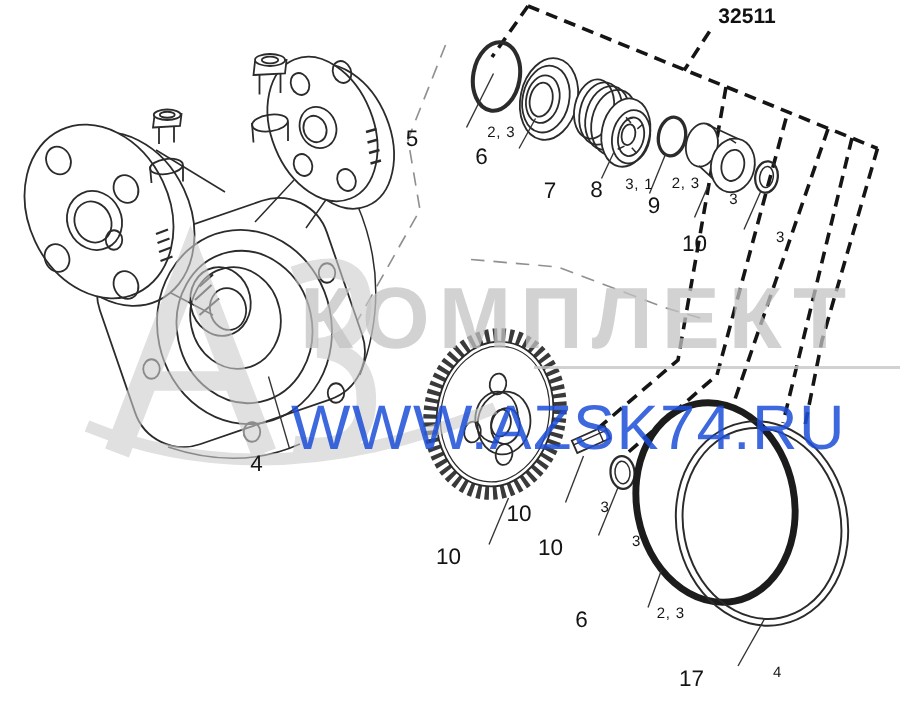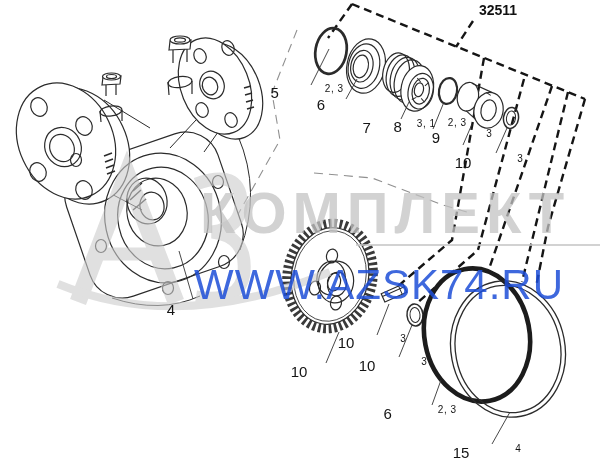--- a/index.html
+++ b/index.html
@@ -230,15 +230,15 @@
     <div class="part-label" style="left:307px;top:84px"><span>5</span><sup>2, 3</sup></div>
     <div class="part-label" style="left:344px;top:96px"><span>6</span><sup></sup></div>
     <div class="part-label" style="left:399px;top:119px"><span>7</span><sup>3, 1</sup></div>
     <div class="part-label" style="left:430px;top:118px"><span>8</span><sup>2, 3</sup></div>
     <div class="part-label" style="left:462px;top:129px"><span>9</span><sup>3</sup></div>
     <div class="part-label" style="left:489px;top:154px"><span>10</span><sup>3</sup></div>
     <div class="part-label" style="left:322px;top:363px"><span>10</span><sup></sup></div>
     <div class="part-label" style="left:372px;top:334px"><span>10</span><sup>3</sup></div>
     <div class="part-label" style="left:393px;top:357px"><span>10</span><sup>3</sup></div>
     <div class="part-label" style="left:420px;top:405px"><span>6</span><sup>2, 3</sup></div>
-    <div class="part-label" style="left:487px;top:444px"><span>15</span><sup>4</sup></div>
+    <div class="part-label" style="left:487px;top:444px"><span>17</span><sup>4</sup></div>
   </div>
 </div>
 
 </body></html>

